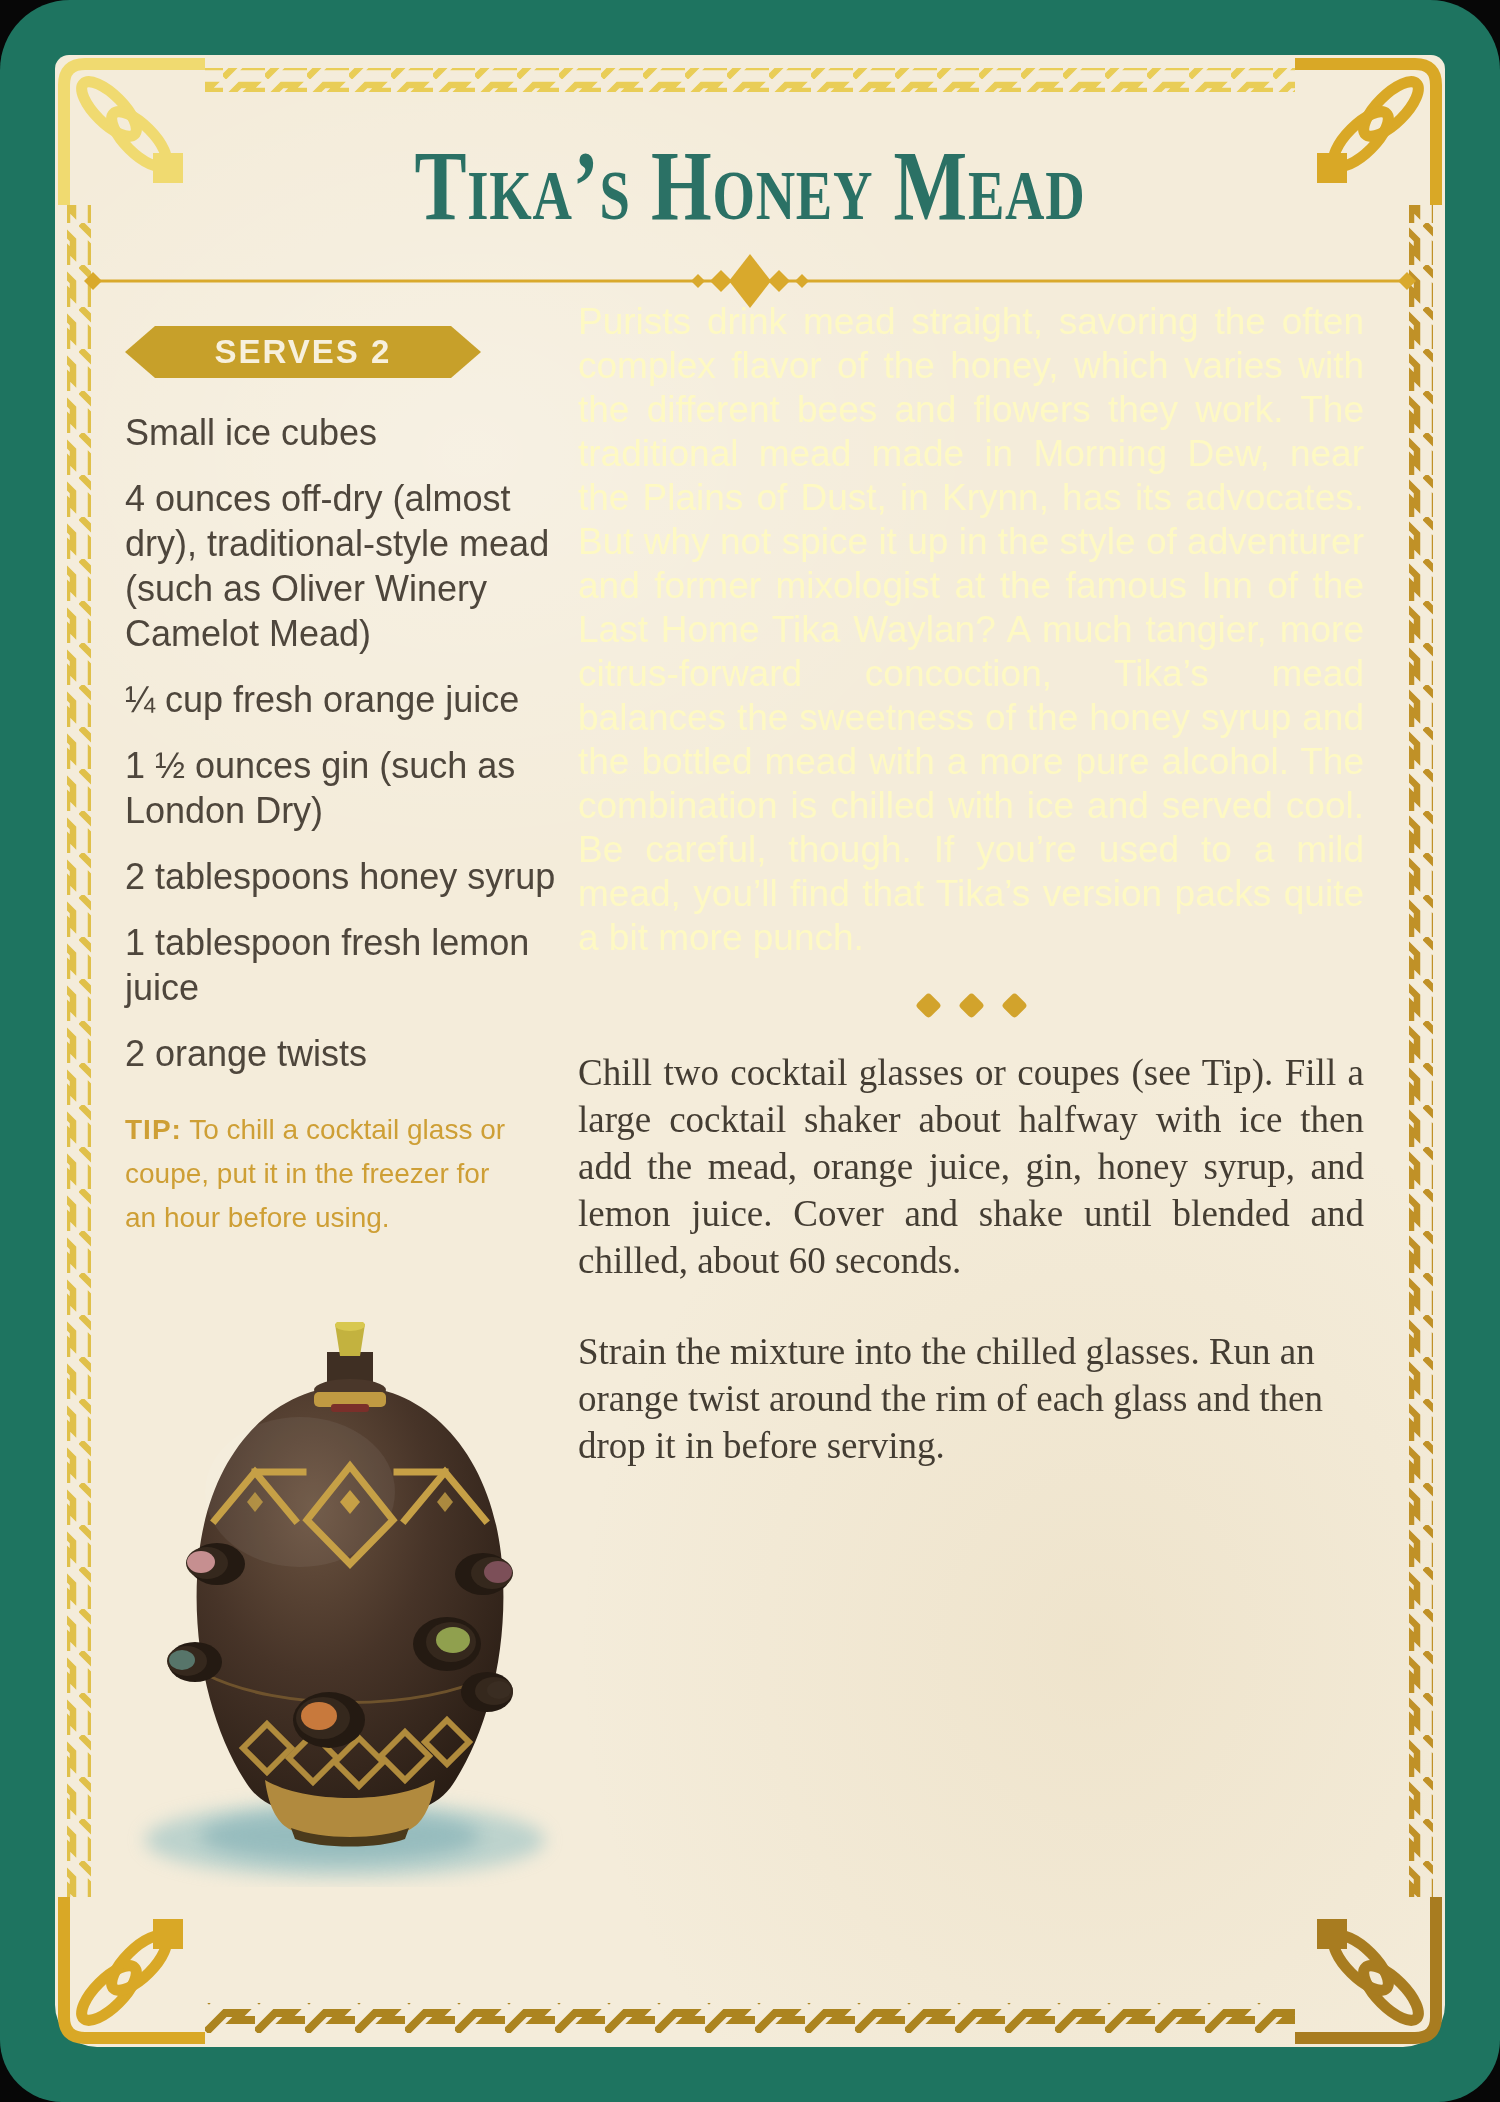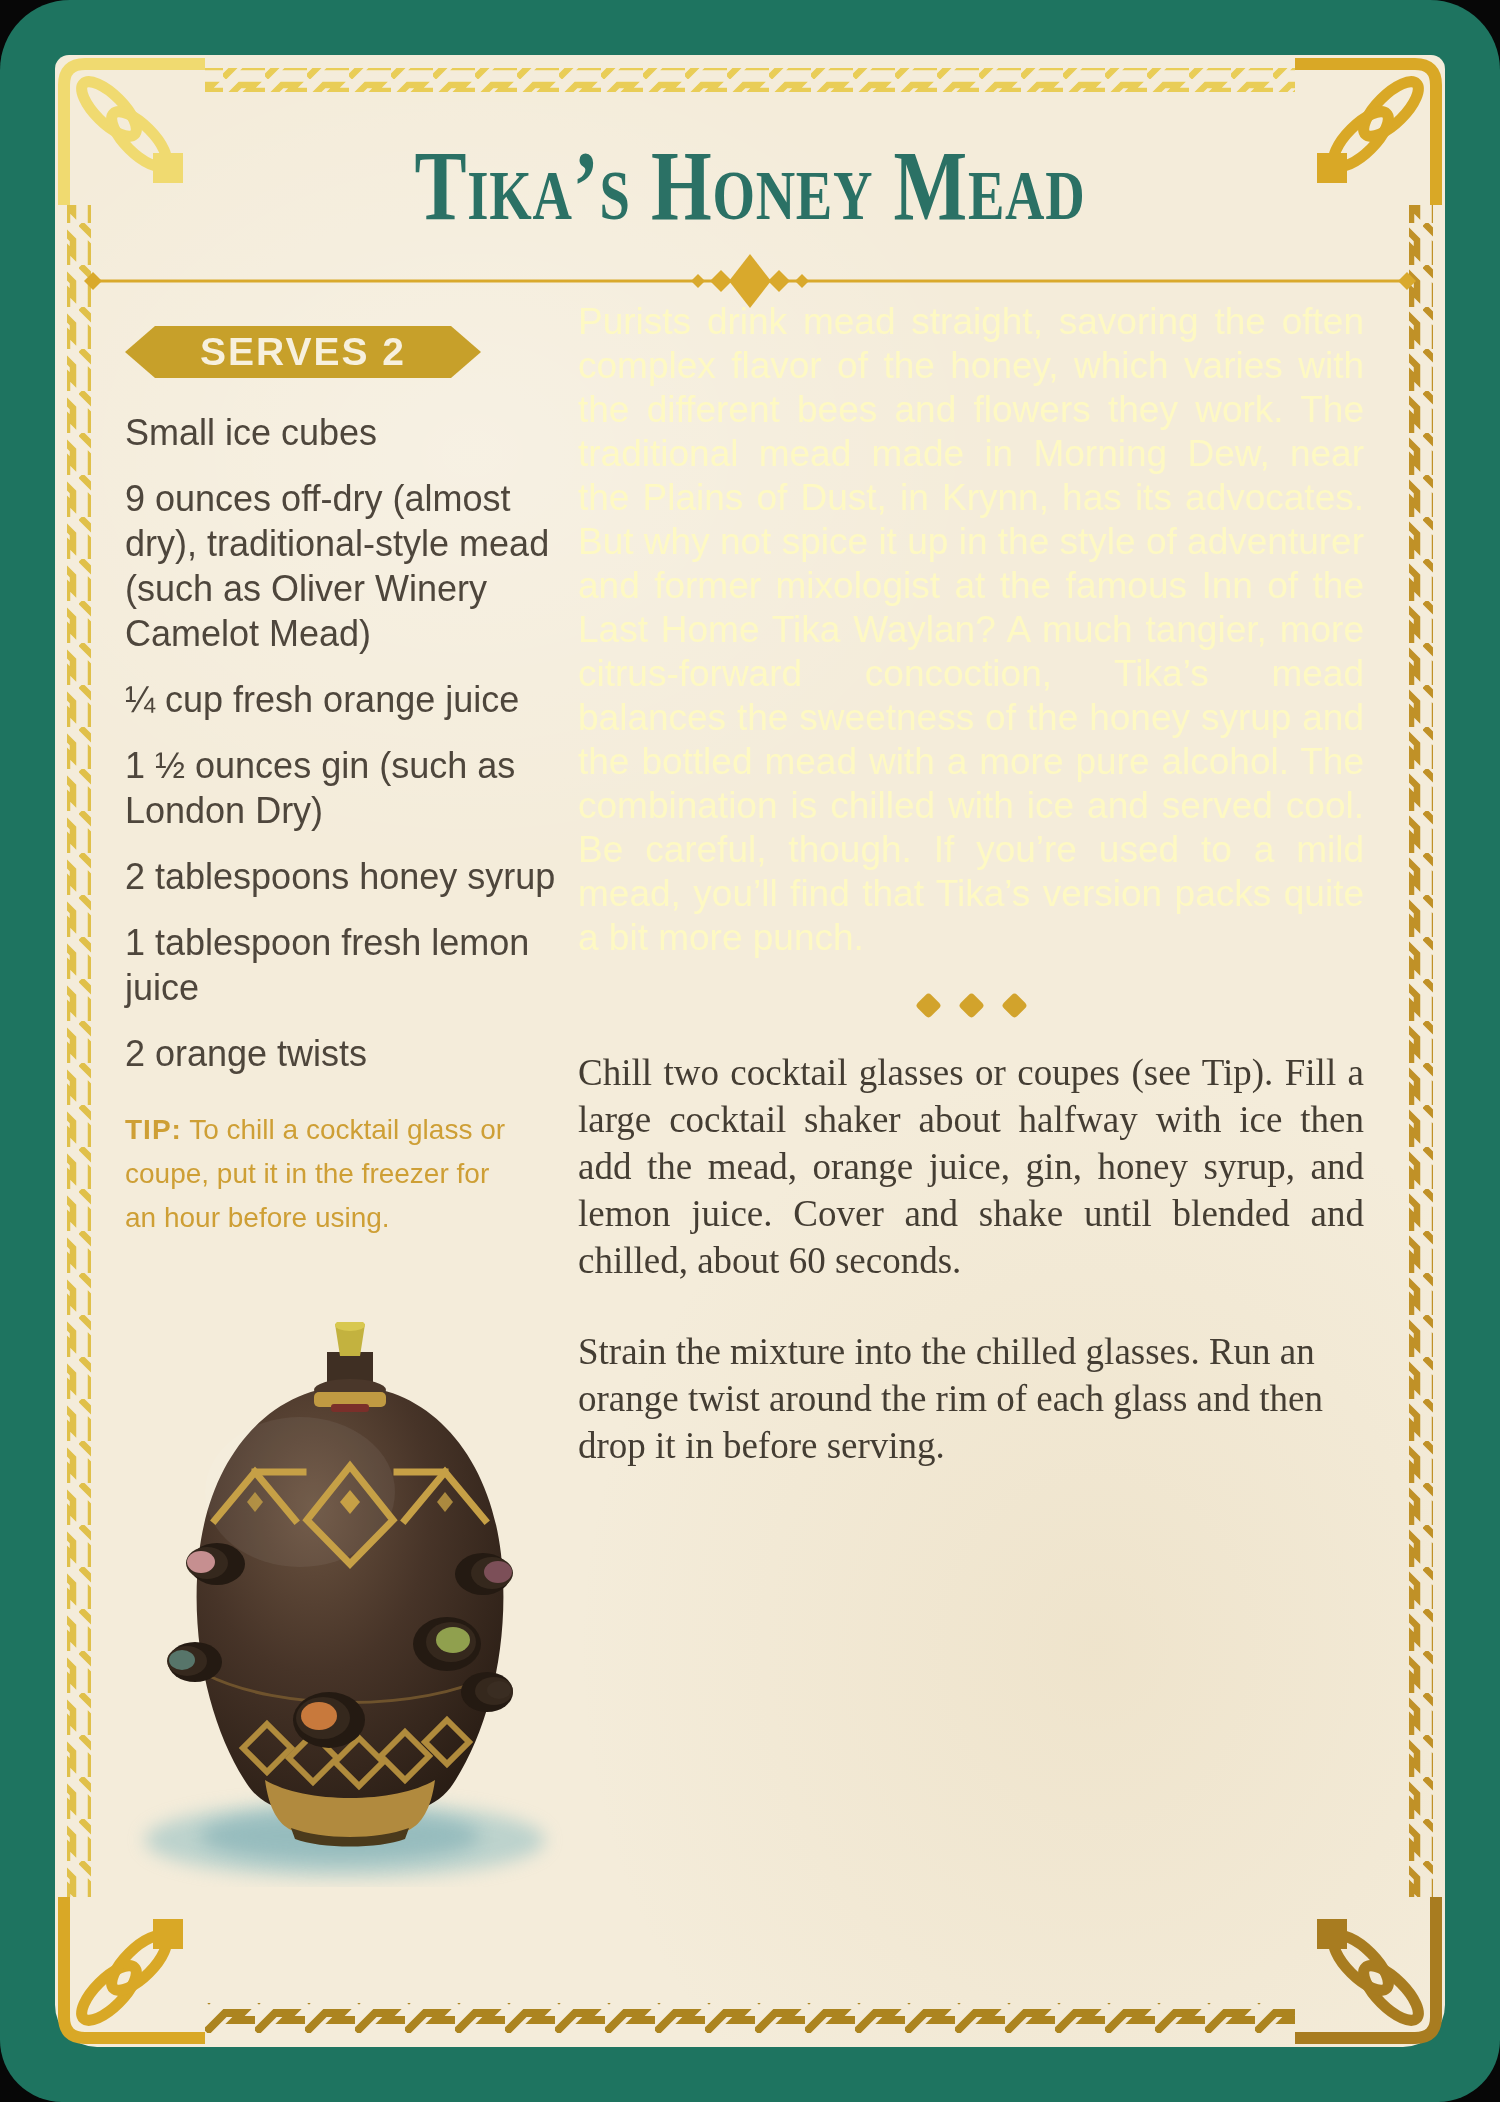--- a/index.html
+++ b/index.html
@@ -40,21 +40,21 @@
   }
   .left-col{position:absolute;left:125px;top:322px;width:432px;}
   .serves-badge{
     width:356px;height:60px;
     background:#c7a02a;
     clip-path:polygon(0 50%, 30px 4px, 326px 4px, 356px 50%, 326px 56px, 30px 56px);
     display:flex;align-items:center;justify-content:center;
     margin-bottom:28px;
   }
   .serves-badge span{
-    color:#f7f0dd;font-weight:700;font-size:39px;letter-spacing:2px;
+    color:#f7f0dd;font-weight:700;font-size:33px;letter-spacing:2px;
   }
   .ingredients p{
     margin:0 0 21px 0;
     font-size:36px;line-height:45px;
     color:#4e463c;
   }
   .tip{
     position:absolute;left:125px;top:1108px;width:400px;
     font-size:28px;line-height:44px;color:#ce9f35;
   }
@@ -150,21 +150,21 @@
   </svg>
 
   <h1 class="title">Tika’s Honey Mead</h1>
 
   <div class="left-col">
     <div class="serves-badge">
       <span>SERVES 2</span>
     </div>
     <div class="ingredients">
       <p>Small ice cubes</p>
-      <p>9 ounces off-dry (almost dry), traditional-style mead (such as Oliver Winery Camelot Mead)</p>
+      <p>4 ounces off-dry (almost dry), traditional-style mead (such as Oliver Winery Camelot Mead)</p>
       <p>¼ cup fresh orange juice</p>
       <p>1 ½ ounces gin (such as London Dry)</p>
       <p>2 tablespoons honey syrup</p>
       <p>1 tablespoon fresh lemon juice</p>
       <p>2 orange twists</p>
     </div>
   </div>
 
   <div class="tip">
     <b>TIP:</b><span> To chill a cocktail glass or coupe, put it in the freezer for an hour before using.</span>

